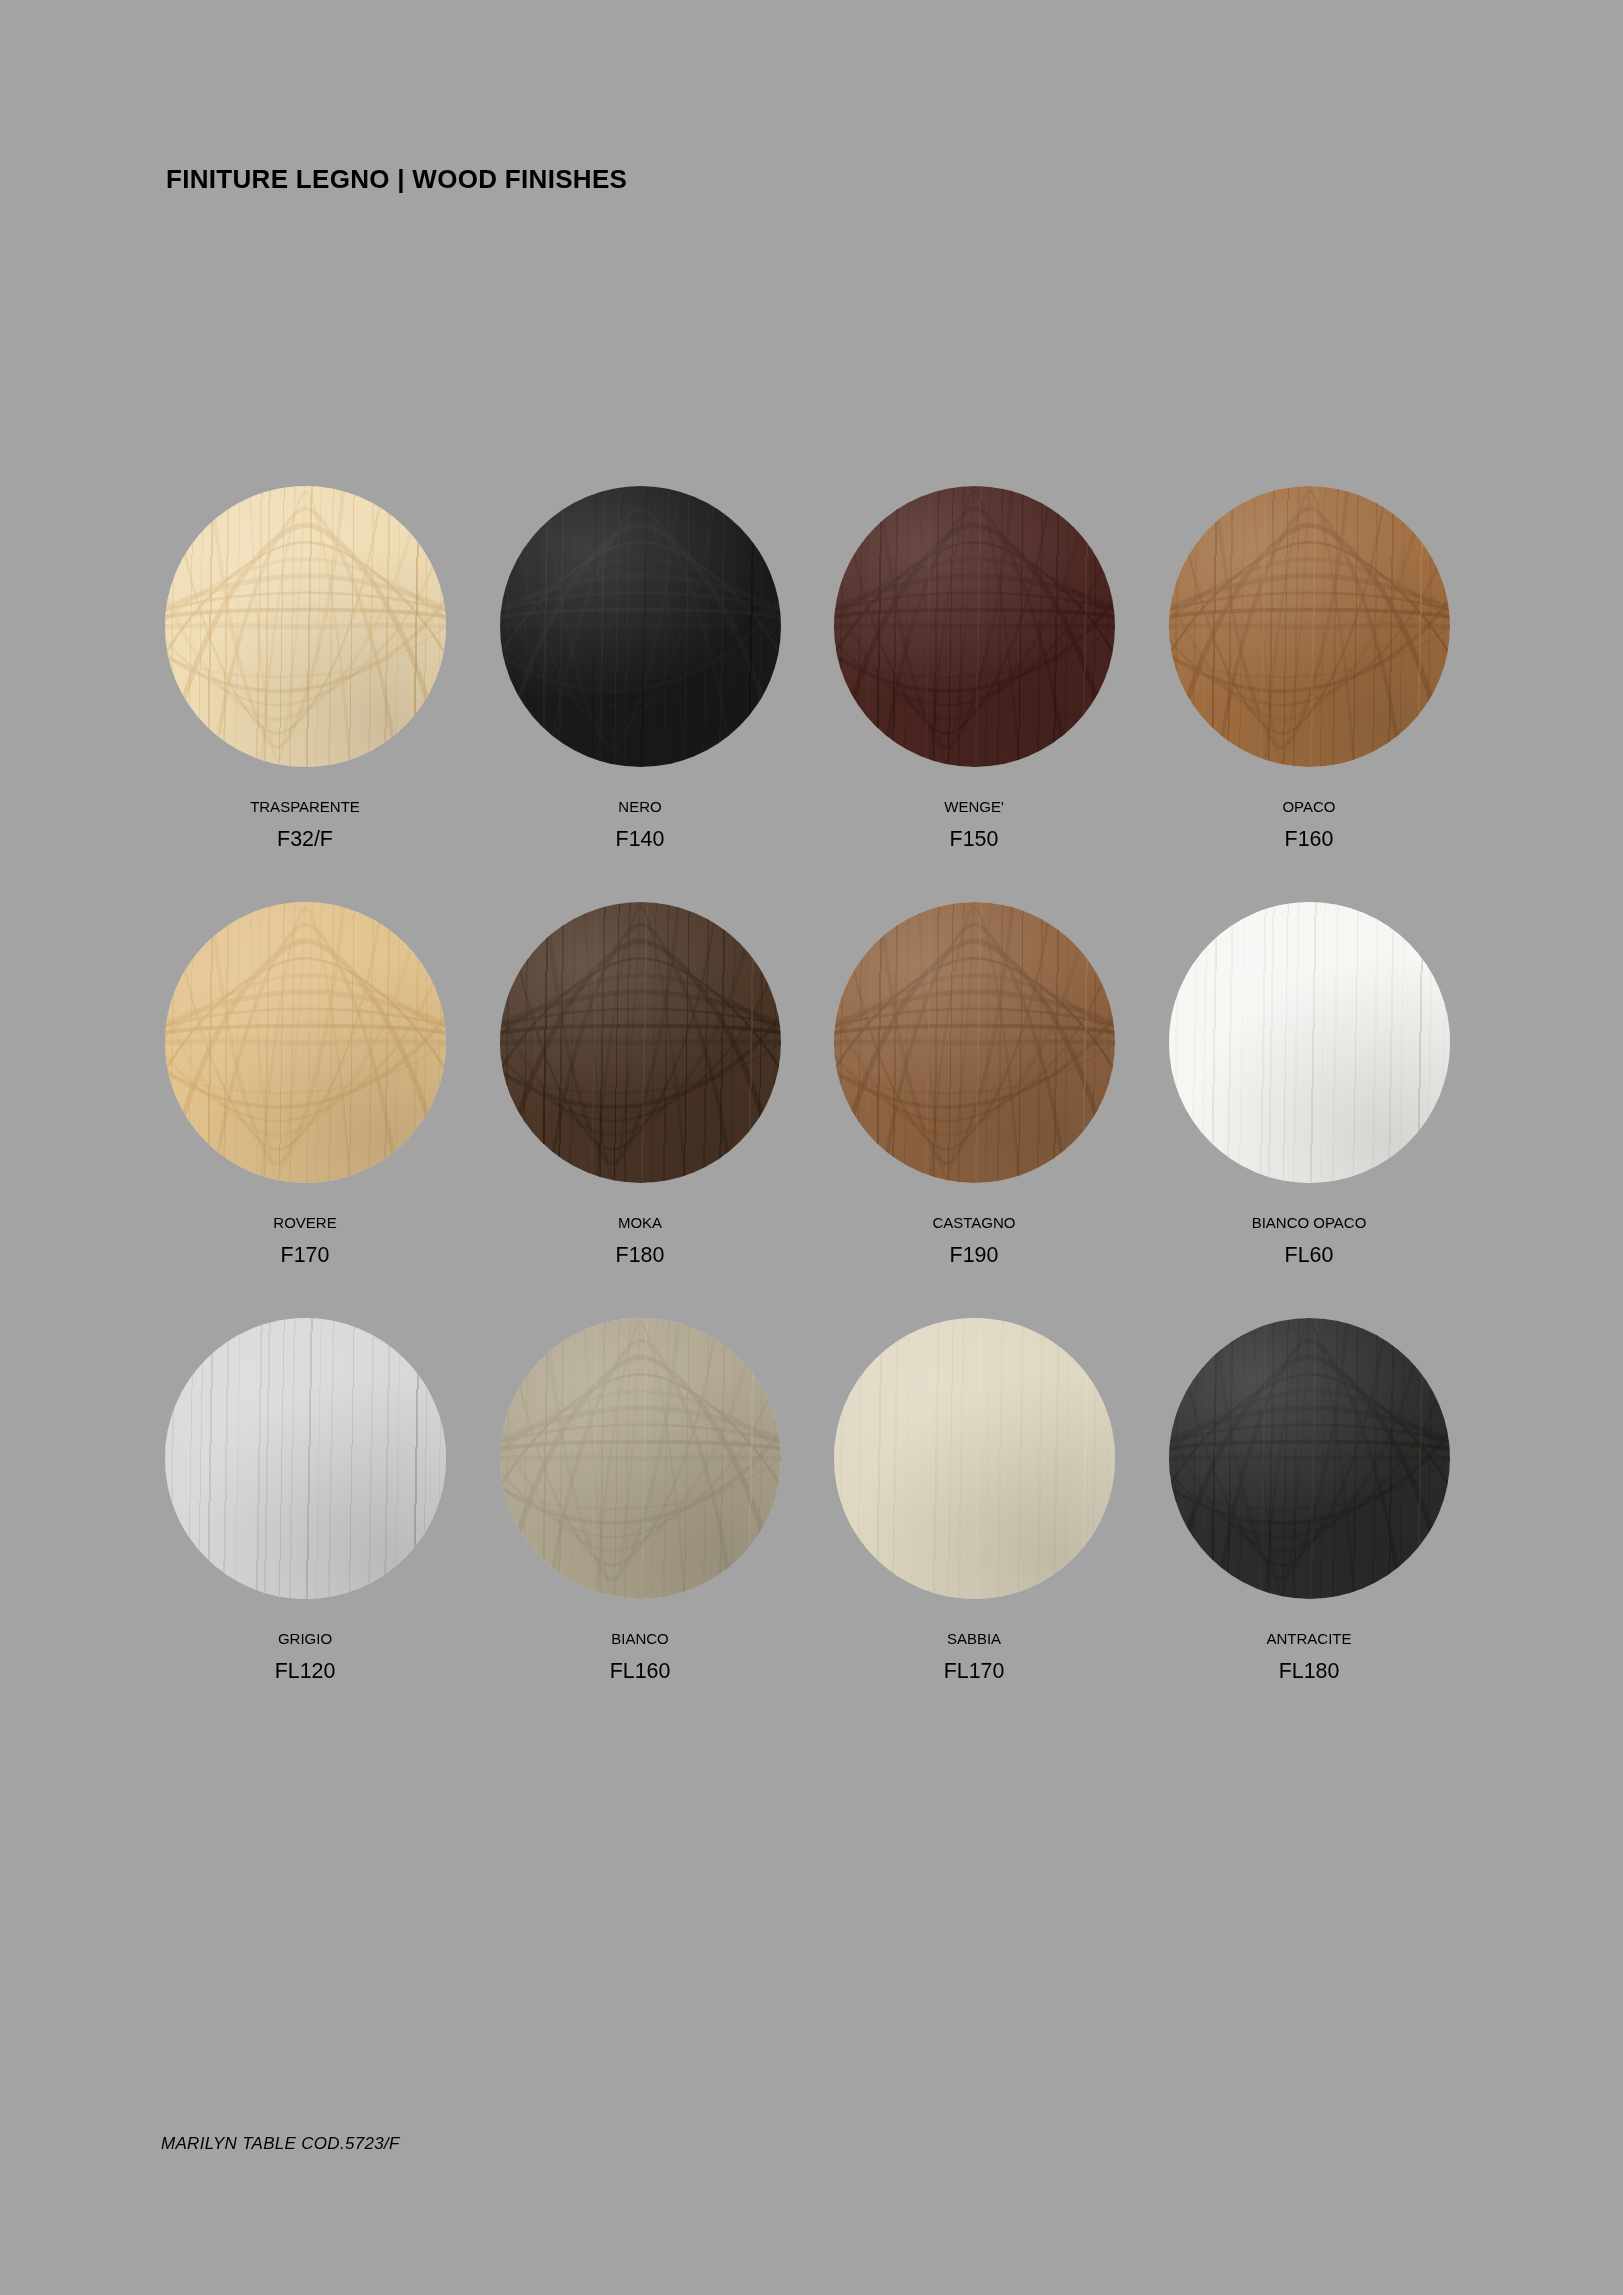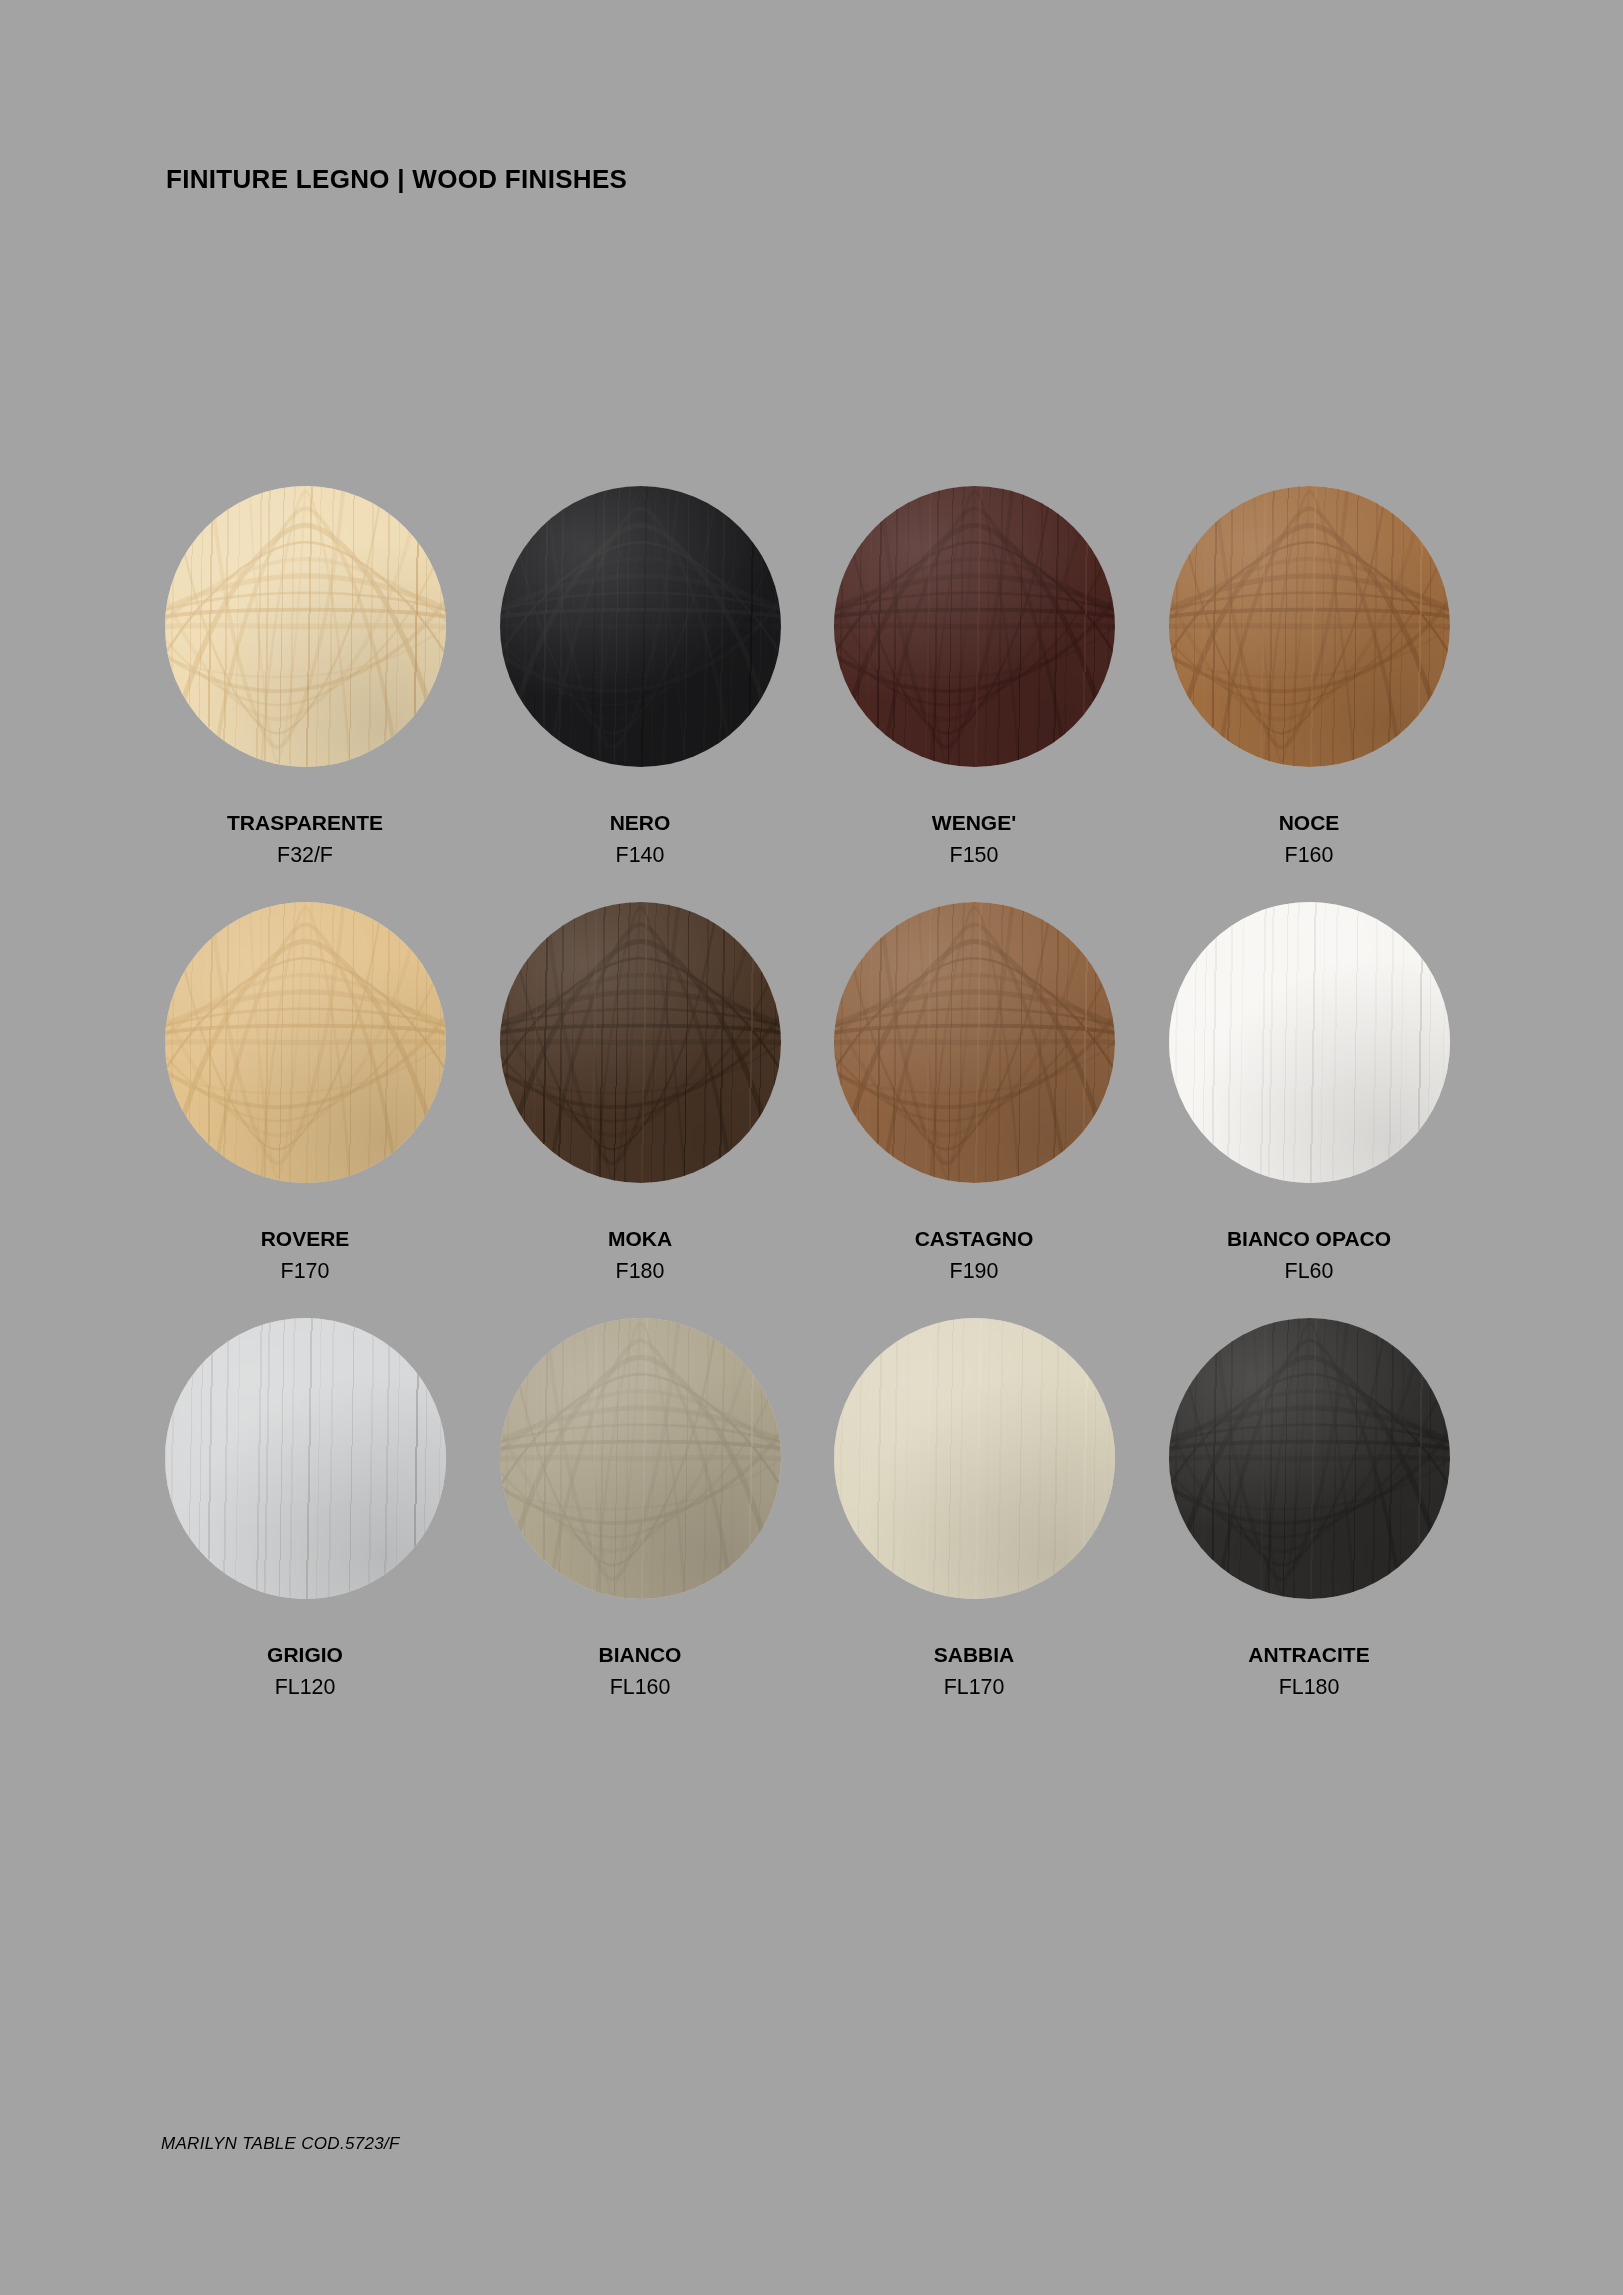--- a/index.html
+++ b/index.html
@@ -88,25 +88,24 @@
   }
   .disc .shade {
     position: absolute;
     inset: 0;
     background:
       radial-gradient(120% 100% at 30% 22%, rgba(255,255,255,.16) 0%, rgba(255,255,255,0) 55%),
       radial-gradient(120% 110% at 78% 85%, rgba(0,0,0,.14) 0%, rgba(0,0,0,0) 60%);
   }
 
   .sw-name {
-    margin-top: 40px;
-    font-size: 21px;
+    margin-top: 24px;
+    font-size: 15px;
     line-height: 32px;
     white-space: nowrap;
-    font-weight: bold;
   }
   .sw-code {
     font-size: 21.4px;
     line-height: 32px;
     white-space: nowrap;
   }
 
   
   .footer {
     position: absolute;
@@ -228,21 +227,21 @@
                 <path d="M 16 -5 C 20.799999999999997 52, 33.28 93, 40 93 C 46.72 93, 59.2 52, 64 -5" fill="none" stroke="#6E4423" stroke-width="1.4" stroke-opacity="0.33999999999999997"></path>
                 <path d="M 2 -5 C 9.599999999999998 54, 29.36 88, 40 88 C 50.64 88, 70.4 54, 78 -5" fill="none" stroke="#6E4423" stroke-width="0.8" stroke-opacity="0.45999999999999996"></path>
                 <path d="M -12 -5 C -1.6000000000000014 56, 25.439999999999998 83, 40 83 C 54.56 83, 81.6 56, 92 -5" fill="none" stroke="#6E4423" stroke-width="1.4" stroke-opacity="0.22"></path>
                 <path d="M -26 -5 C -12.800000000000004 58, 21.52 78, 40 78 C 58.480000000000004 78, 92.80000000000001 58, 106 -5" fill="none" stroke="#6E4423" stroke-width="0.8" stroke-opacity="0.33999999999999997"></path>
                 <path d="M -40 -5 C -24 60, 17.599999999999998 73, 40 73 C 62.400000000000006 73, 104 60, 120 -5" fill="none" stroke="#6E4423" stroke-width="1.4" stroke-opacity="0.45999999999999996"></path>
                 <path d="M -54 -5 C -35.2 62, 13.679999999999996 68, 40 68 C 66.32000000000001 68, 115.2 62, 134 -5" fill="none" stroke="#6E4423" stroke-width="0.8" stroke-opacity="0.22"></path>
               </svg></div>
             <div class="grain" style="background-image: repeating-linear-gradient(91deg, transparent 0px, transparent 6.5px, rgba(177, 127, 80, 0.6) 6.5px, rgba(177, 127, 80, 0.6) 8px, transparent 8px, transparent 20px, rgba(122, 78, 42, 0.27) 20px, rgba(122, 78, 42, 0.27) 20.6px, transparent 20.6px, transparent 26px, rgba(122, 78, 42, 0.27) 26px, rgba(122, 78, 42, 0.27) 28px, transparent 28px, transparent 45px, rgba(122, 78, 42, 0.42) 45px, rgba(122, 78, 42, 0.42) 46px, transparent 46px, transparent 55px, rgba(177, 127, 80, 0.27) 55px, rgba(177, 127, 80, 0.27) 56px, transparent 56px, transparent 64px, rgba(122, 78, 42, 0.6) 64px, rgba(122, 78, 42, 0.6) 66px, transparent 66px, transparent 80px, rgba(122, 78, 42, 0.42) 80px, rgba(122, 78, 42, 0.42) 82px, transparent 82px, transparent 92px, rgba(122, 78, 42, 0.27) 92px, rgba(122, 78, 42, 0.27) 93px, transparent 93px, transparent 113px, rgba(177, 127, 80, 0.27) 113px, rgba(177, 127, 80, 0.27) 115px, transparent 115px, transparent 121px, rgba(122, 78, 42, 0.42) 121px, rgba(122, 78, 42, 0.42) 123px, transparent 123px, transparent 136px, rgba(122, 78, 42, 0.6) 136px, rgba(122, 78, 42, 0.6) 137px, transparent 137px, transparent 146px, rgba(122, 78, 42, 0.27) 146px, rgba(122, 78, 42, 0.27) 148px, transparent 148px, transparent 163px, rgba(177, 127, 80, 0.42) 163px, rgba(177, 127, 80, 0.42) 165px, transparent 165px, transparent 173px, rgba(122, 78, 42, 0.27) 173px, rgba(122, 78, 42, 0.27) 174px, transparent 174px, transparent 185px, rgba(122, 78, 42, 0.27) 185px, rgba(122, 78, 42, 0.27) 187px, transparent 187px, transparent 206px, rgba(122, 78, 42, 0.6) 206px, rgba(122, 78, 42, 0.6) 207px, transparent 207px, transparent 218px, rgba(177, 127, 80, 0.27) 218px, rgba(177, 127, 80, 0.27) 218px, transparent 218px, transparent 225px, rgba(122, 78, 42, 0.27) 225px, rgba(122, 78, 42, 0.27) 227px, transparent 227px, transparent 241px, rgba(122, 78, 42, 0.42) 241px, rgba(122, 78, 42, 0.42) 243px, transparent 243px, transparent 252px, rgba(122, 78, 42, 0.27) 252px, rgba(122, 78, 42, 0.27) 253px, transparent 253px, transparent 270px, rgba(177, 127, 80, 0.6) 270px, rgba(177, 127, 80, 0.6) 272px, transparent 272px, transparent 280px, rgba(122, 78, 42, 0.42) 280px, rgba(122, 78, 42, 0.42) 281px, transparent 281px, transparent 294px, rgba(122, 78, 42, 0.27) 294px, rgba(122, 78, 42, 0.27) 295px, transparent 295px, transparent 305px, rgba(122, 78, 42, 0.27) 305px, rgba(122, 78, 42, 0.27) 307px, transparent 307px, transparent 314px, rgba(177, 127, 80, 0.42) 314px, rgba(177, 127, 80, 0.42) 316px, transparent 316px, transparent 331px, rgba(122, 78, 42, 0.6) 331px, rgba(122, 78, 42, 0.6) 332px, transparent 332px, transparent 344px, rgba(122, 78, 42, 0.27) 344px, rgba(122, 78, 42, 0.27) 346px, transparent 346px, transparent 355px, rgba(122, 78, 42, 0.42) 355px, rgba(122, 78, 42, 0.42) 356px, transparent 356px, transparent 375px, rgba(177, 127, 80, 0.27) 375px, rgba(177, 127, 80, 0.27) 375px, transparent 375px, transparent 383px, rgba(122, 78, 42, 0.27) 383px, rgba(122, 78, 42, 0.27) 385px, transparent 385px, transparent 400px, rgba(122, 78, 42, 0.6) 400px, rgba(122, 78, 42, 0.6) 401px, transparent 401px, transparent 408px, rgba(122, 78, 42, 0.27) 408px, rgba(122, 78, 42, 0.27) 408px, transparent 408px, transparent 421px, rgba(177, 127, 80, 0.27) 421px, rgba(177, 127, 80, 0.27) 424px, transparent 424px, transparent 434px, rgba(122, 78, 42, 0.42) 434px, rgba(122, 78, 42, 0.42) 436px, transparent 436px, transparent 452px, rgba(122, 78, 42, 0.27) 452px, rgba(122, 78, 42, 0.27) 453px, transparent 453px, transparent 462px, rgba(122, 78, 42, 0.6) 462px, rgba(122, 78, 42, 0.6) 464px, transparent 464px, transparent 476px, rgba(177, 127, 80, 0.42) 476px, rgba(177, 127, 80, 0.42) 478px, transparent 478px, transparent 485px, rgba(122, 78, 42, 0.27) 485px, rgba(122, 78, 42, 0.27) 486px, transparent 486px, transparent 502px, rgba(122, 78, 42, 0.27) 502px, rgba(122, 78, 42, 0.27) 504px, transparent 504px, transparent 510px, rgba(122, 78, 42, 0.42) 510px, rgba(122, 78, 42, 0.42) 512px, transparent 512px, transparent 522px, rgba(177, 127, 80, 0.6) 522px, rgba(177, 127, 80, 0.6) 523px, transparent 523px, transparent 538px, rgba(122, 78, 42, 0.27) 538px, rgba(122, 78, 42, 0.27) 540px, transparent 540px, transparent 549px, rgba(122, 78, 42, 0.42) 549px, rgba(122, 78, 42, 0.42) 550px, transparent 550px, transparent 569px, rgba(122, 78, 42, 0.27) 569px, rgba(122, 78, 42, 0.27) 569px, transparent 569px, transparent 577px, rgba(177, 127, 80, 0.27) 577px, rgba(177, 127, 80, 0.27) 579px, transparent 579px, transparent 592px, rgba(122, 78, 42, 0.6) 592px, rgba(122, 78, 42, 0.6) 594px, transparent 594px, transparent 600px, rgba(122, 78, 42, 0.27) 600px, rgba(122, 78, 42, 0.27) 601px, transparent 601px, transparent 618px, rgba(122, 78, 42, 0.27) 618px, rgba(122, 78, 42, 0.27) 620px, transparent 620px, transparent 632px, rgba(177, 127, 80, 0.42) 632px, rgba(177, 127, 80, 0.42) 633px, transparent 633px, transparent 642px, rgba(122, 78, 42, 0.27) 642px, rgba(122, 78, 42, 0.27) 643px);"></div>
             <div class="shade"></div>
           </div>
-          <div class="sw-name">NOCE</div>
+          <div class="sw-name">OPACO</div>
           <div class="sw-code">F160</div>
         </div>
     </div>
     <div class="row">
       <div class="cell c0">
           <div class="disc">
             <div class="base" style="background: rgb(226, 194, 140);"></div>
             <div class="cathedral"><svg viewBox="0 0 100 100" preserveAspectRatio="none" width="100%" height="100%">
                 <path d="M 34 105 C 36.4 58, 45.2 2, 50 2 C 54.8 2, 63.6 58, 66 105" fill="none" stroke="#C09658" stroke-width="0.9" stroke-opacity="0.3"></path>
                 <path d="M 17 105 C 21.95 56, 40.1 8, 50 8 C 59.9 8, 78.05 56, 83 105" fill="none" stroke="#C09658" stroke-width="1.4" stroke-opacity="0.43"></path>

